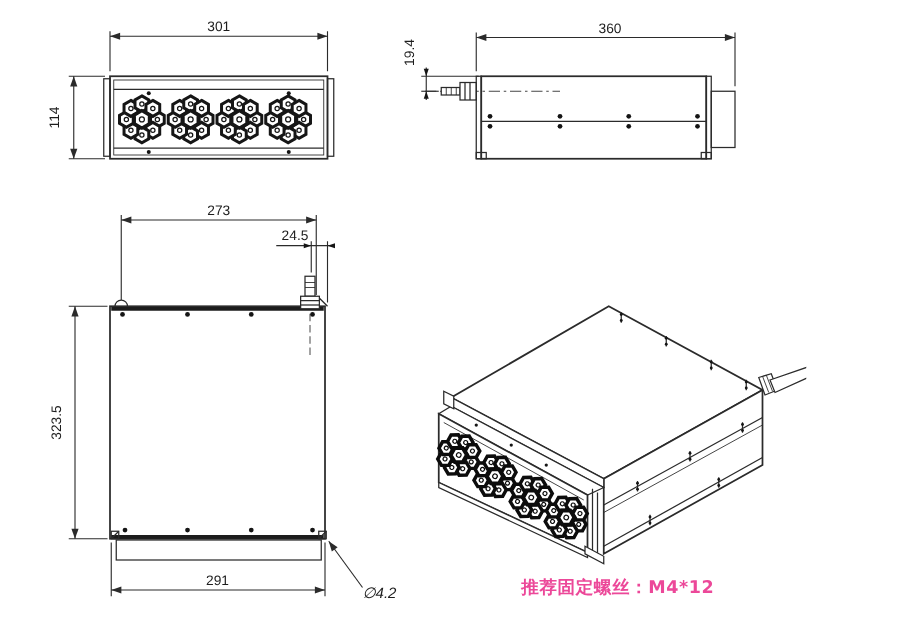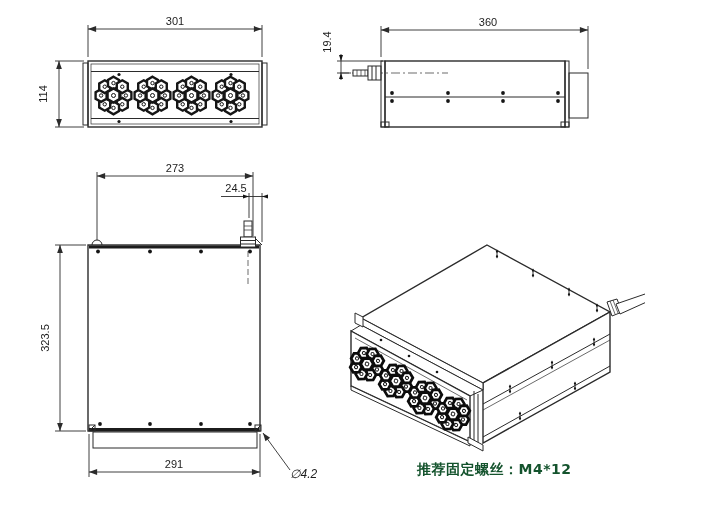--- a/index.html
+++ b/index.html
@@ -11,21 +11,21 @@
   .thick{stroke:#1c1c1c;fill:none;stroke-width:3;}
   .thin{stroke:#2b2b2b;fill:none;stroke-width:0.7;}
   .dt{fill:#151515;stroke:none;}
   .dim{stroke:#2b2b2b;fill:none;stroke-width:0.9;}
   text{font-family:"Liberation Sans",sans-serif;font-size:11px;fill:#1d1d1d;}
   .phi{font-size:12px;font-style:italic;}
   .cluF{stroke:#161616;fill:#ffffff;stroke-width:2.4;}
   .cluI{stroke:#0c0c0c;fill:#ffffff;stroke-width:3;}
   .white{fill:#ffffff;}
   #note{position:absolute;left:417px;top:461px;width:220px;font-size:14px;font-weight:bold;
-        color:#14532d;letter-spacing:0.5px;font-family:"DejaVu Sans","Liberation Sans",sans-serif;}
+        color:#ec4899;letter-spacing:0.5px;font-family:"DejaVu Sans","Liberation Sans",sans-serif;}
 </style>
 </head>
 <body>
 
 <div id="canvas">
 <svg width="725" height="506" viewBox="0 0 725 506">
   <defs>
     <marker id="arr" viewBox="0 0 10 10" refX="9.5" refY="5" markerWidth="11" markerHeight="9" markerUnits="userSpaceOnUse" orient="auto-start-reverse">
       <path d="M0.5,1.8 L9.5,5 L0.5,8.2 Z" fill="#2b2b2b"></path>
     </marker>

